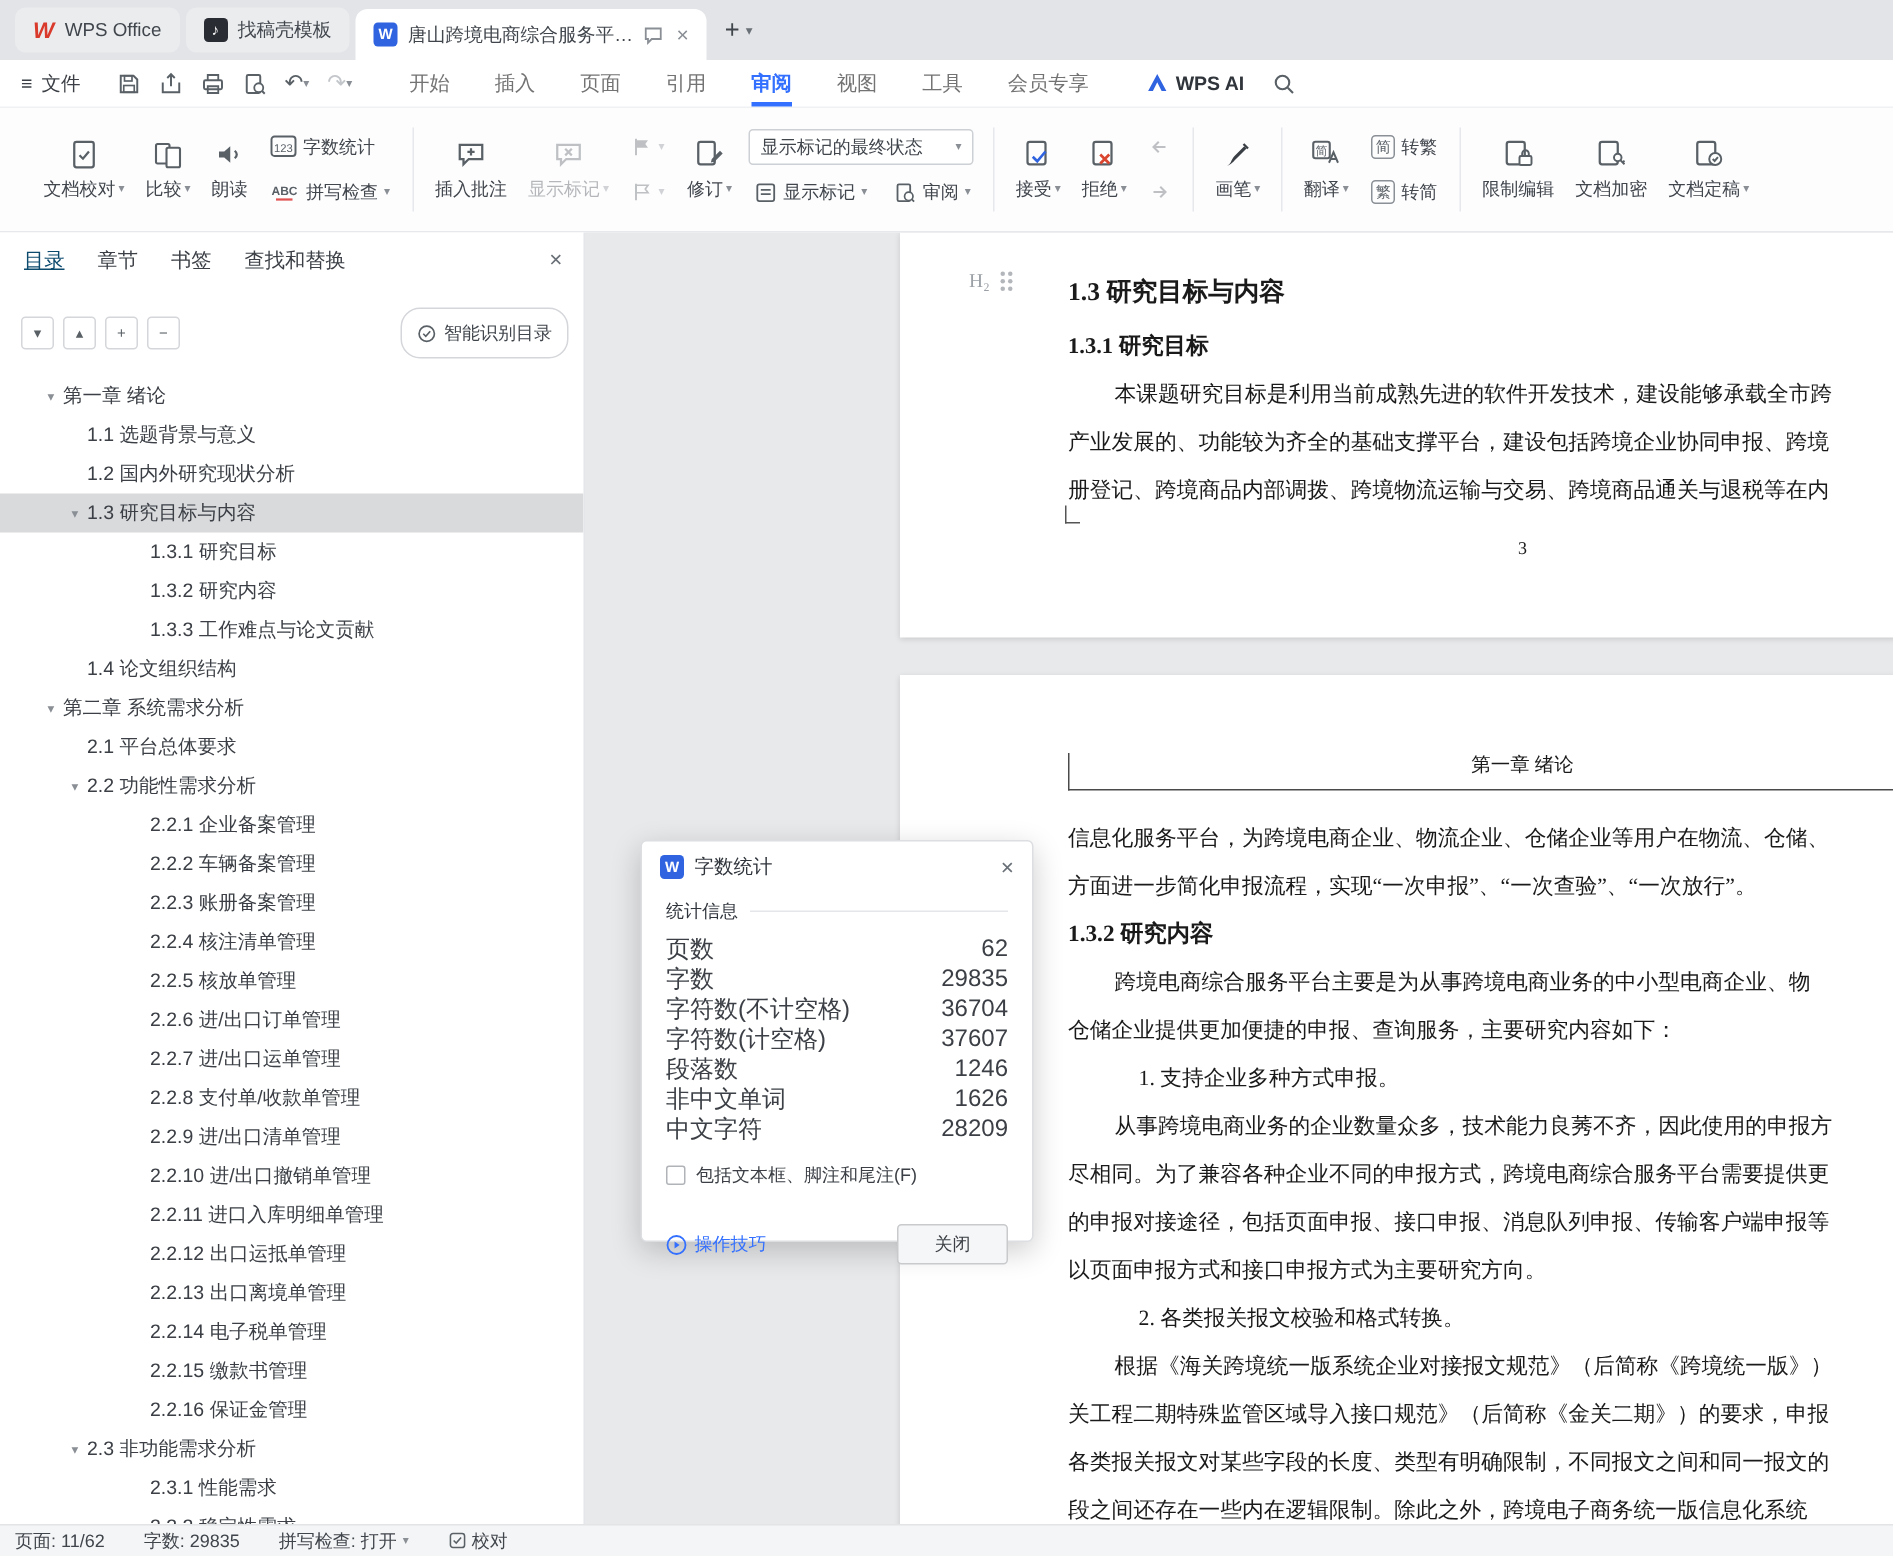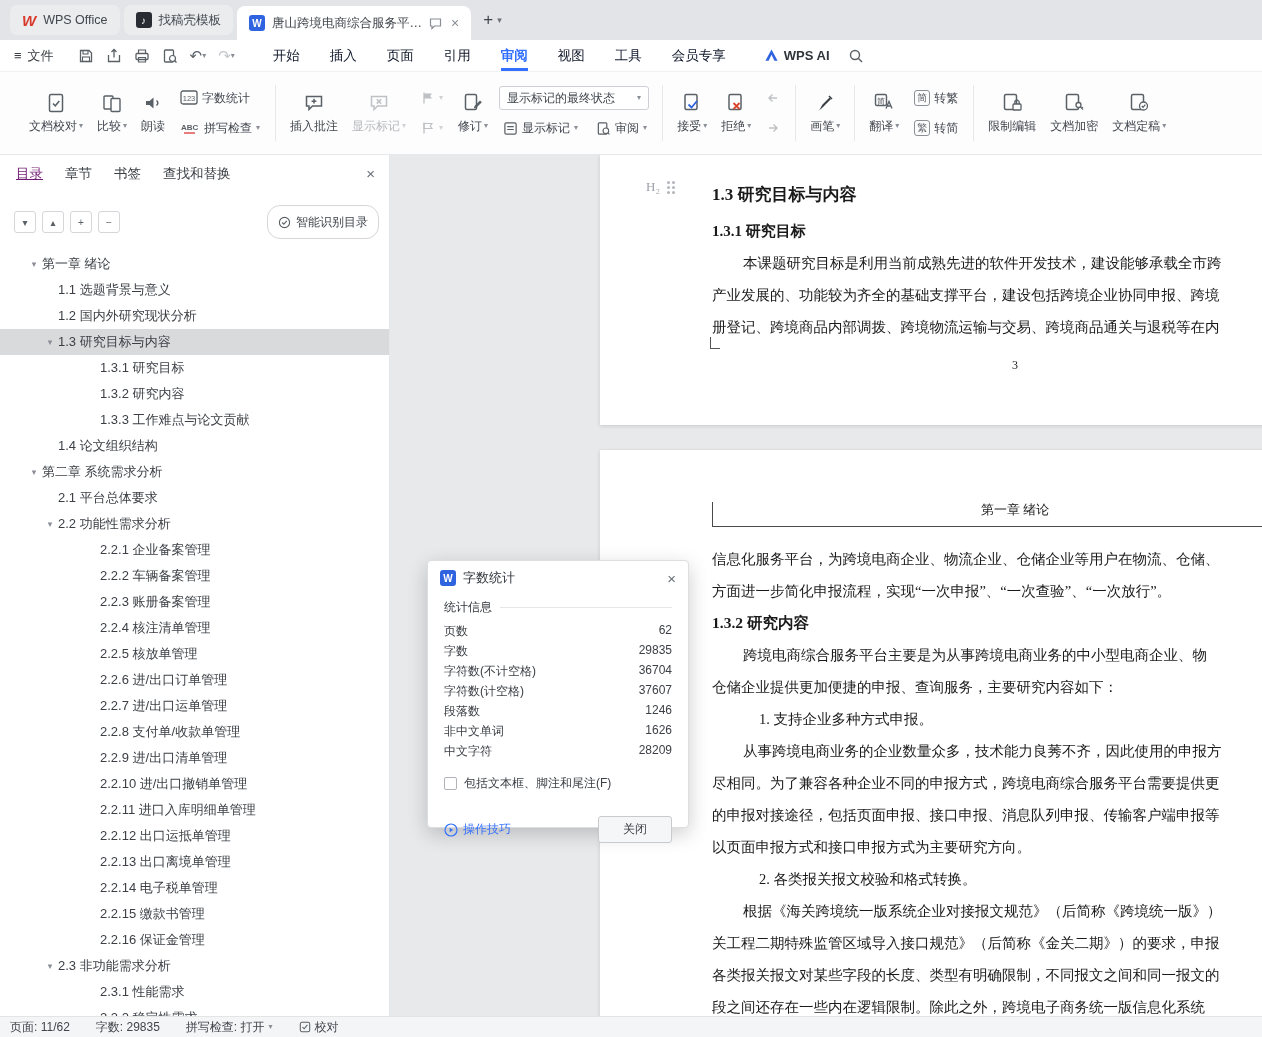--- a/index.html
+++ b/index.html
@@ -21,21 +21,21 @@
 
   
   .menubar{position:absolute;top:40px;left:0;right:0;height:32px;background:#fff;display:flex;align-items:center;border-bottom:1px solid #f0f1f3;}
   .file-btn{display:flex;align-items:center;gap:6px;padding:0 14px;font-size:13px;color:#3c4046;}
   .qicons{display:flex;align-items:center;gap:12px;padding:0 10px;}
   .qicon{display:flex;align-items:center;color:#596066;}
   .undo-ch{font-size:15px;color:#596066;line-height:1;}
   .redo-ch{font-size:15px;color:#c3c6ca;line-height:1;}
   .caret{font-size:8px;color:#8a8f96;line-height:1;}
   .menu-items{display:flex;align-items:center;gap:30px;margin-left:28px;height:100%;}
-  .mitem{height:100%;display:flex;align-items:center;font-size:13.5px;color:#0f172a;position:relative;white-space:nowrap;}
+  .mitem{height:100%;display:flex;align-items:center;font-size:13.5px;color:#737373;position:relative;white-space:nowrap;}
   .mitem.active{color:#3370ff;font-weight:bold;}
   .mitem.active::after{content:"";position:absolute;left:0;right:0;bottom:0;height:3px;background:#3370ff;}
   .wpsai{display:flex;align-items:center;gap:5px;margin-left:38px;font-weight:bold;font-size:13px;color:#30353c;}
   .search-btn{margin-left:18px;display:flex;align-items:center;}
 
   
   .ribbon{position:absolute;top:72px;left:0;right:0;height:83px;background:#fdfdfe;border-bottom:1px solid #e6e8eb;display:flex;align-items:center;padding-left:22px;}
   .rbtn{display:flex;flex-direction:column;align-items:center;justify-content:center;gap:4px;padding:0 7px;height:68px;border-radius:4px;}
   .rlabel{display:flex;align-items:center;gap:2px;font-size:12px;color:#41464d;white-space:nowrap;}
   .rstack{display:flex;flex-direction:column;gap:6px;justify-content:center;margin:0 4px;}
@@ -44,21 +44,21 @@
   .rsep{width:1px;height:56px;background:#e6e8eb;margin:0 7px;flex:none;}
   .mselect{width:150px;height:24px;border:1px solid #cdd0d4;border-radius:3px;display:flex;align-items:center;justify-content:space-between;padding:0 7px;font-size:12px;color:#41464d;background:#fff;white-space:nowrap;}
   .dis{opacity:.38;}
   .glyphbox{width:16px;height:16px;border:1px solid #8a9096;border-radius:3px;color:#596066;font-size:10px;display:flex;align-items:center;justify-content:center;flex:none;}
 
   
   .main{position:absolute;top:155px;bottom:21px;left:0;right:0;display:flex;}
   .sidebar{width:390px;background:#fff;border-right:1px solid #e4e6e9;position:relative;overflow:hidden;flex:none;}
   .side-tabs{display:flex;align-items:center;gap:22px;padding:0 16px;height:38px;position:relative;}
   .stab{font-size:13.5px;color:#3c4046;white-space:nowrap;}
-  .stab.active{color:#701a75;text-decoration:underline;}
+  .stab.active{color:#0c4a6e;text-decoration:underline;}
   .side-x{position:absolute;right:14px;top:10px;color:#6a7077;font-size:15px;}
   .side-controls{display:flex;align-items:center;gap:6px;padding:12px 10px 6px 14px;}
   .cbtn{width:22px;height:22px;border:1px solid #d4d6da;border-radius:3px;display:flex;align-items:center;justify-content:center;font-size:10px;color:#596066;background:#fff;}
   .smart-pill{margin-left:auto;height:26px;border:1px solid #d4d6da;border-radius:13px;display:flex;align-items:center;gap:5px;padding:16px 10px;font-size:12px;color:#41464d;background:#fff;white-space:nowrap;}
   .toc-list{margin-top:6px;}
   .toc-row{height:26px;display:flex;align-items:center;font-size:13px;color:#3c4046;white-space:nowrap;}
   .toc-row .tri{width:16px;font-size:9px;color:#8a8f96;text-align:center;flex:none;}
   .toc-row.lvl1{padding-left:26px;}
   .toc-row.lvl2{padding-left:42px;}
   .toc-row.lvl3{padding-left:84px;}
@@ -91,21 +91,21 @@
   .b.dl{text-indent:47px;}
 
   
   .wc-dialog{position:absolute;left:427px;top:560px;width:262px;height:268px;background:#fff;border:1px solid #dcdee2;border-radius:4px;box-shadow:0 6px 20px rgba(0,0,0,.2);z-index:20;}
   .wc-title{height:34px;display:flex;align-items:center;gap:7px;padding:0 12px;font-size:13px;color:#30353c;}
   .wc-x{margin-left:auto;color:#6a7077;font-size:15px;}
   .wc-body{padding:0 16px;}
   .wc-section{display:flex;align-items:center;height:24px;font-size:12px;color:#30353c;white-space:nowrap;}
   .wc-section::after{content:"";flex:1;height:1px;background:#e4e6e9;margin-left:8px;}
   .wc-stats{margin-top:4px;}
-  .stat-row{display:flex;justify-content:space-between;align-items:flex-start;height:20px;font-size:12px;color:#3c4046;}
+  .stat-row{display:flex;justify-content:space-between;align-items:center;height:20px;font-size:16px;color:#3c4046;}
   .wc-check{display:flex;align-items:center;gap:7px;margin-top:12px;font-size:12px;color:#3c4046;white-space:nowrap;}
   .checkbox{width:13px;height:13px;border:1px solid #b0b3b8;border-radius:2px;background:#fff;flex:none;}
   .wc-footer{display:flex;align-items:center;justify-content:space-between;margin-top:24px;}
   .tips-link{display:flex;align-items:center;gap:5px;font-size:12px;color:#3370ff;}
   .close-btn{width:74px;height:27px;border:1px solid #c8cacc;border-radius:3px;background:#f5f6f7;font-size:12px;color:#3c4046;display:flex;align-items:center;justify-content:center;}
 
   
   .statusbar{position:absolute;bottom:0;left:0;right:0;height:21px;background:#f4f5f6;border-top:1px solid #e2e4e6;display:flex;align-items:center;gap:26px;padding-left:10px;font-size:12px;color:#40454c;}
   .sitem{display:flex;align-items:center;gap:4px;white-space:nowrap;}
   svg{display:block;}

